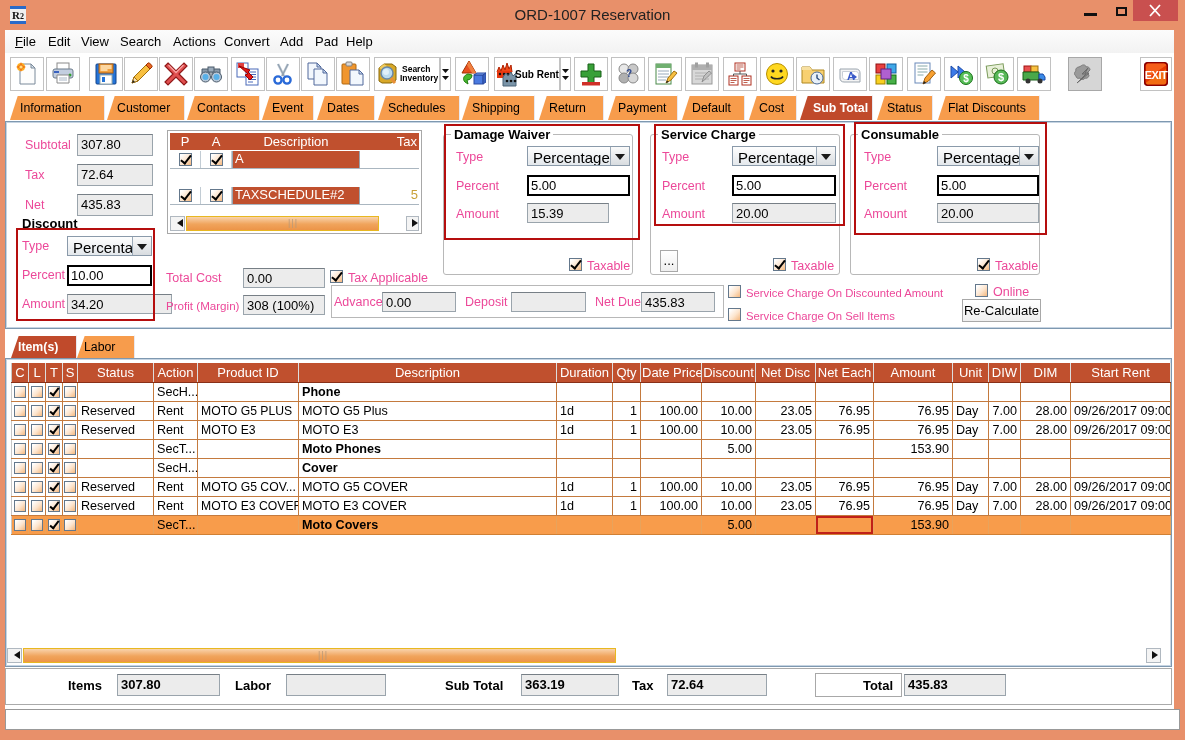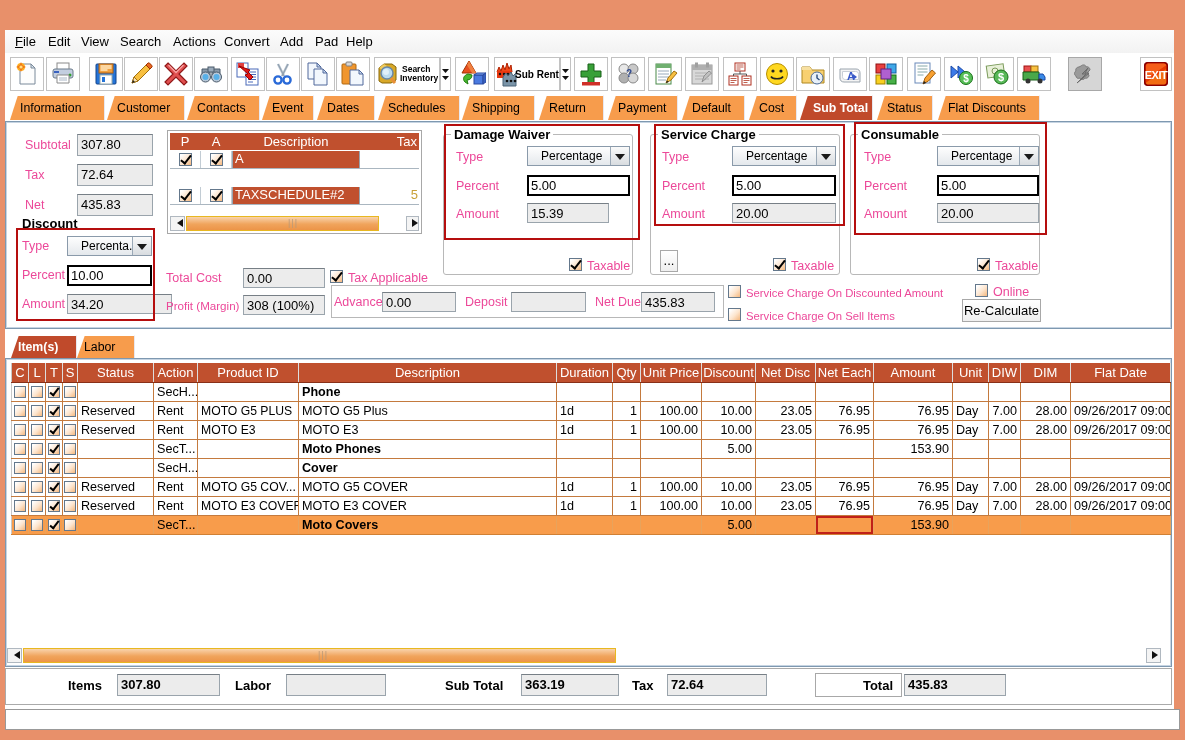--- a/index.html
+++ b/index.html
@@ -31,21 +31,21 @@
 .tab.sel{background:#C04A2B;color:#fff;font-weight:bold;padding-left:13px}
 
 .panel{position:absolute;background:#FFF;border:1px solid #7E98B0;box-shadow:inset 0 0 0 1px #C6D4E2}
 #mainpanel{left:5px;top:121px;width:1167px;height:208px}
 #itemspanel{left:5px;top:358px;width:1167px;height:309px}
 
 .lbl{position:absolute;font-size:12.5px;color:#ec4899;white-space:nowrap}
 .blbl{position:absolute;font-size:13px;font-weight:bold;color:#000;white-space:nowrap}
 .field{position:absolute;background:#ECECEC;border:1px solid #9AA4AC;border-top-color:#777F86;font-size:13px;color:#000;padding:2px 3px;white-space:nowrap;overflow:hidden}
 .wfield{position:absolute;background:#FFF;border:2px solid #000;font-size:13px;color:#000;padding:1px 2px;white-space:nowrap;overflow:hidden}
-.combo{position:absolute;background:linear-gradient(#FEFEFE,#E4E8EC);border:1px solid #8A9AAA;font-size:12px;color:#000;padding:2px 13px;white-space:nowrap;overflow:hidden}
+.combo{position:absolute;background:linear-gradient(#FEFEFE,#E4E8EC);border:1px solid #8A9AAA;font-size:15px;color:#000;padding:2px 5px;white-space:nowrap;overflow:hidden}
 .combo .arr{position:absolute;right:0;top:0;bottom:0;width:19px;background:linear-gradient(#FAFAFA,#D8DCE0);border-left:1px solid #9AA8B6;text-align:center}
 .combo .arr:before{content:"";position:absolute;left:4px;top:7px;border:5px solid transparent;border-top:6px solid #1A1A1A}
 .gbox{position:absolute;border:1px solid #B8B8B8;border-radius:3px}
 .redbox{position:absolute;border:2px solid #B50E0E;z-index:5}
 .cb{position:absolute;width:13px;height:13px;border:1px solid #64788C;background:linear-gradient(135deg,#FFFFFF 10%,#FDE5CE 55%,#F5B87E 100%)}
 .cb.on:before{content:"";position:absolute;left:3px;top:-1px;width:4px;height:9px;border-right:2px solid #000;border-bottom:2px solid #000;transform:rotate(38deg)}
 .btn{position:absolute;background:linear-gradient(#FFFFFF,#EFEFEF);border:1px solid #A8A8A8;font-size:13px;color:#000;text-align:center}
 
 #taxtbl{position:absolute;left:161px;top:8px;width:255px;height:104px;border:1px solid #A8A8A8;background:#FFF}
 .taxrow{position:absolute;left:2px;width:249px;height:18px;background:#FFF;border-bottom:1px solid #AAB6C0}
@@ -69,20 +69,29 @@
 .sbarrow{position:absolute;width:15px;height:15px;background:#F4F4F4;border:1px solid #B0B8C0}
 .sbarrow.l:before{content:"";position:absolute;left:2px;top:2px;border:4.5px solid transparent;border-right:6px solid #111}
 .sbarrow.r:before{content:"";position:absolute;left:5px;top:2px;border:4.5px solid transparent;border-left:6px solid #111}
 .sbthumb{position:absolute;background:linear-gradient(#F9D3AC,#F0A45C 55%,#EC9448);border:1px solid #E8B820}
 </style>
 </head>
 <body>
 <div id="app">
   <div class="abs" style="left:5px;top:30px;width:1169px;height:700px;background:#FFF"></div>
 
+  <div id="titlebar">
+    <div id="winicon">R<span style="font-size:8px">2</span></div>
+    <div id="wtitle">ORD-1007 Reservation</div>
+    <div class="wbtn" id="btnmin"></div>
+    <div class="wbtn" id="btnmax"><span></span></div>
+    <div class="wbtn" id="btnclose"><svg width="45" height="21">
+          <path d="M17 5l10 11M27 5L17 16" stroke="#FFF" stroke-width="1.8"></path>
+        </svg></div>
+  </div>
 
   <div id="menubar">
     <span style="left:10px"><u>F</u>ile</span>
     <span style="left:43px">Edit</span>
     <span style="left:76px">View</span>
     <span style="left:115px">Search</span>
     <span style="left:168px">Actions</span>
     <span style="left:219px">Convert</span>
     <span style="left:275px">Add</span>
     <span style="left:310px">Pad</span>
@@ -508,29 +517,29 @@
             <th>C</th>
             <th>L</th>
             <th>T</th>
             <th>S</th>
             <th>Status</th>
             <th>Action</th>
             <th>Product ID</th>
             <th>Description</th>
             <th>Duration</th>
             <th>Qty</th>
-            <th>Unit Price</th>
+            <th>Date Price</th>
             <th>Discount</th>
             <th>Net Disc</th>
             <th>Net Each</th>
             <th>Amount</th>
             <th>Unit</th>
             <th>DIW</th>
             <th>DIM</th>
-            <th>Flat Date</th>
+            <th>Start Rent</th>
           </tr>
       <tr>
             <td><span class="icb"></span></td>
             <td><span class="icb"></span></td>
             <td><span class="icb on"></span></td>
             <td><span class="icb"></span></td>
             <td></td>
             <td>SecH...</td>
             <td></td>
             <td class="b">Phone</td>

